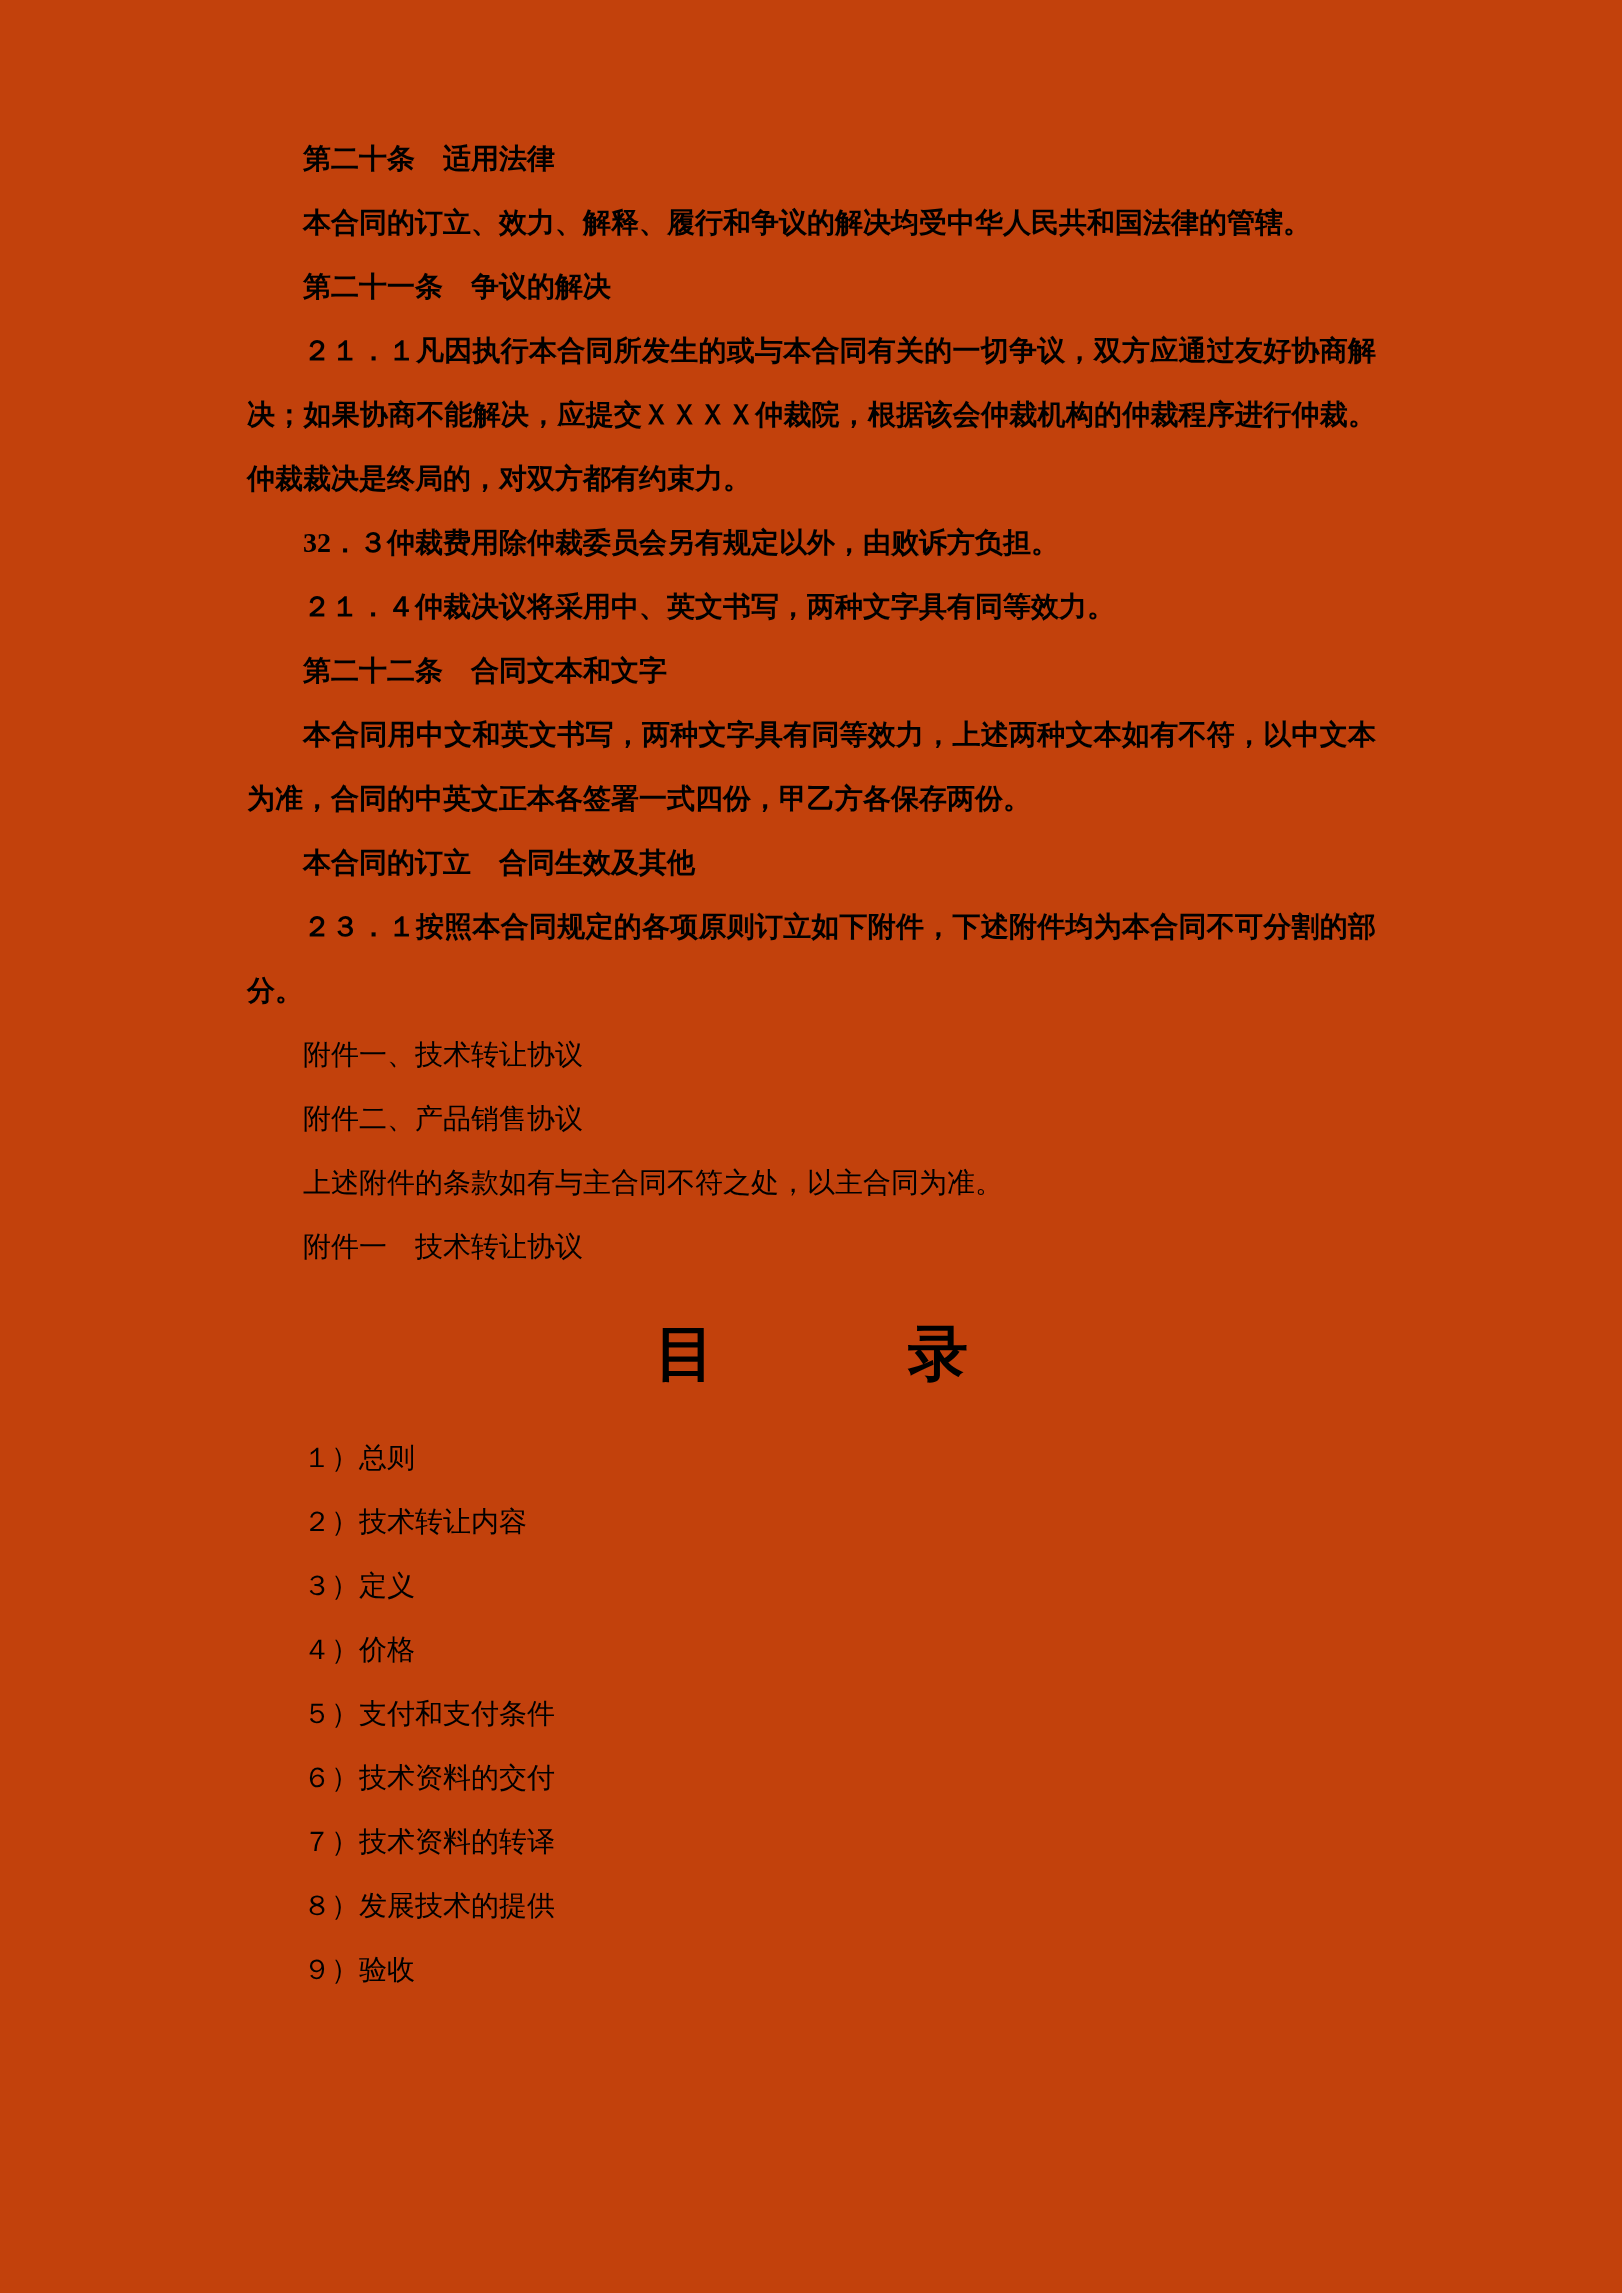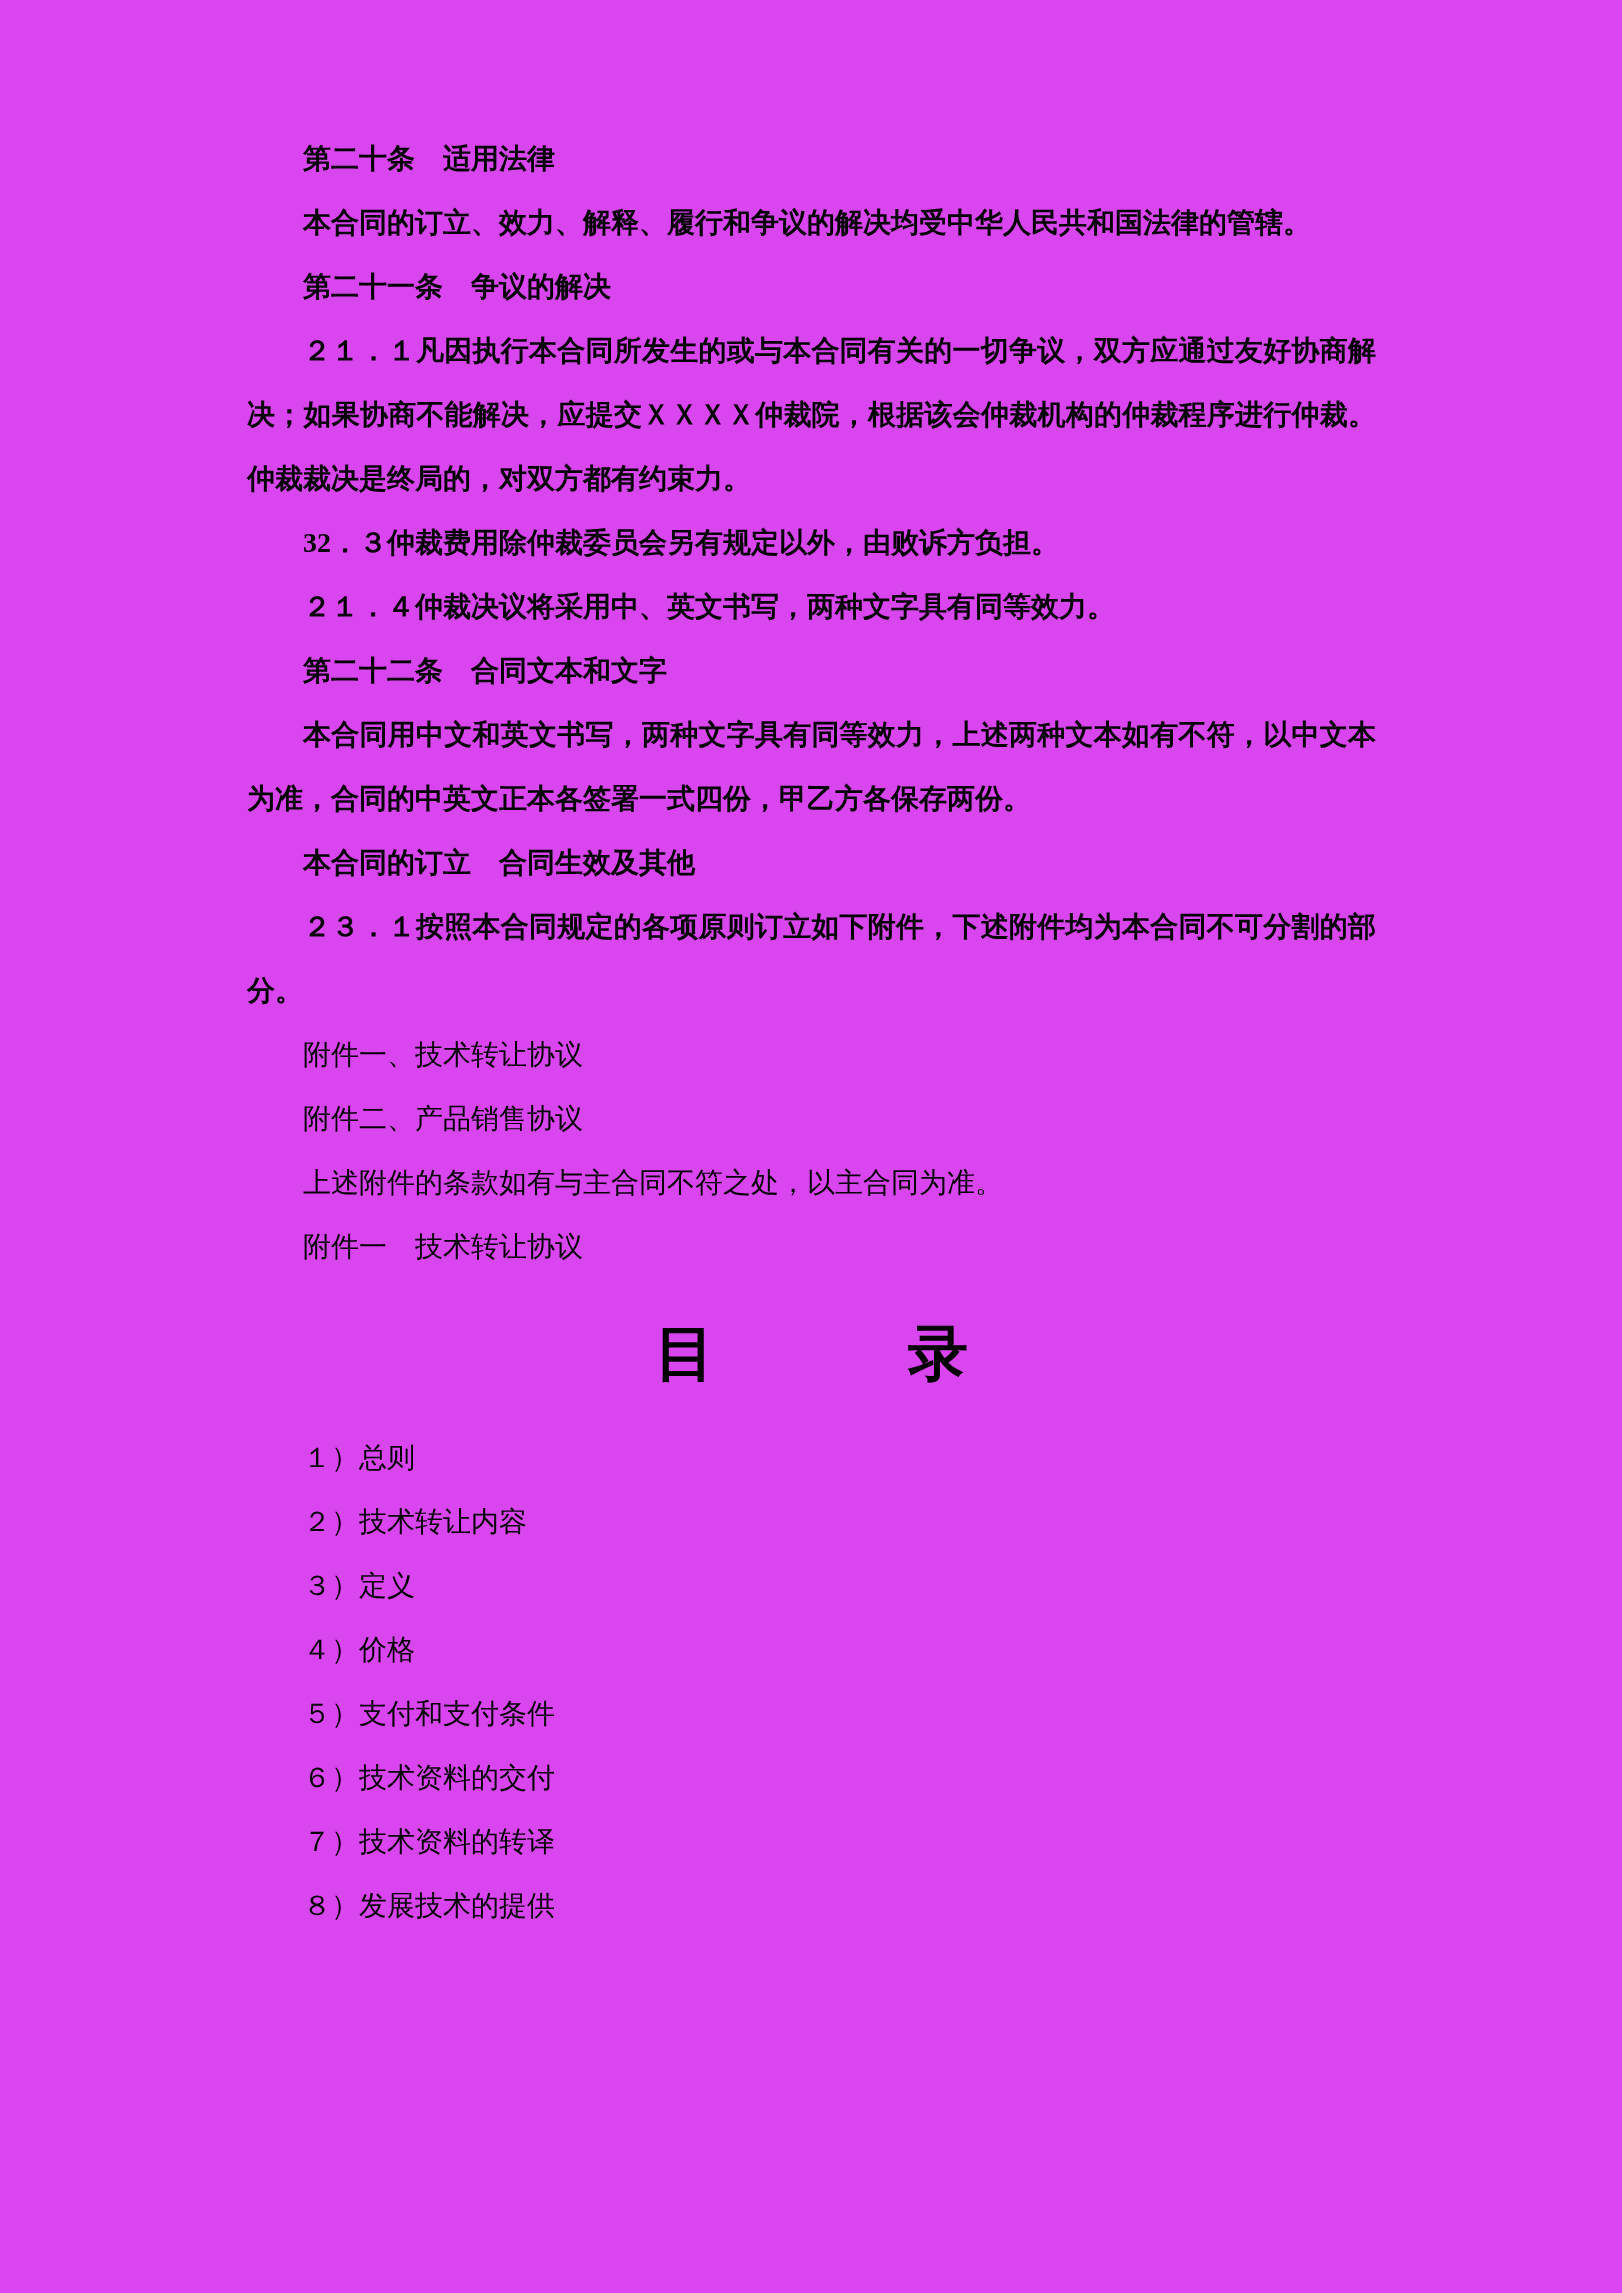--- a/index.html
+++ b/index.html
@@ -10,21 +10,21 @@
   body {
     width: 1623px;
     height: 2294px;
     overflow: hidden;
   }
   .page {
     box-sizing: border-box;
     width: 1623px;
     height: 2294px;
     padding: 127px 247px 0 247px;
-    background: #d946ef;
+    background: #c2410c;
     color: #000000;
     font-family: "Liberation Serif", "DejaVu Serif", serif;
     font-size: 28px;
     line-height: 64px;
   }
   .page p {
     margin: 0;
   }
   .heading {
     font-weight: bold;
@@ -83,15 +83,16 @@
   </div>
 
   <p class="toc-item">１）总则</p>
   <p class="toc-item">２）技术转让内容</p>
   <p class="toc-item">３）定义</p>
   <p class="toc-item">４）价格</p>
   <p class="toc-item">５）支付和支付条件</p>
   <p class="toc-item">６）技术资料的交付</p>
   <p class="toc-item">７）技术资料的转译</p>
   <p class="toc-item">８）发展技术的提供</p>
+  <p class="toc-item">９）验收</p>
 
 </main>
 
 
 </body></html>

